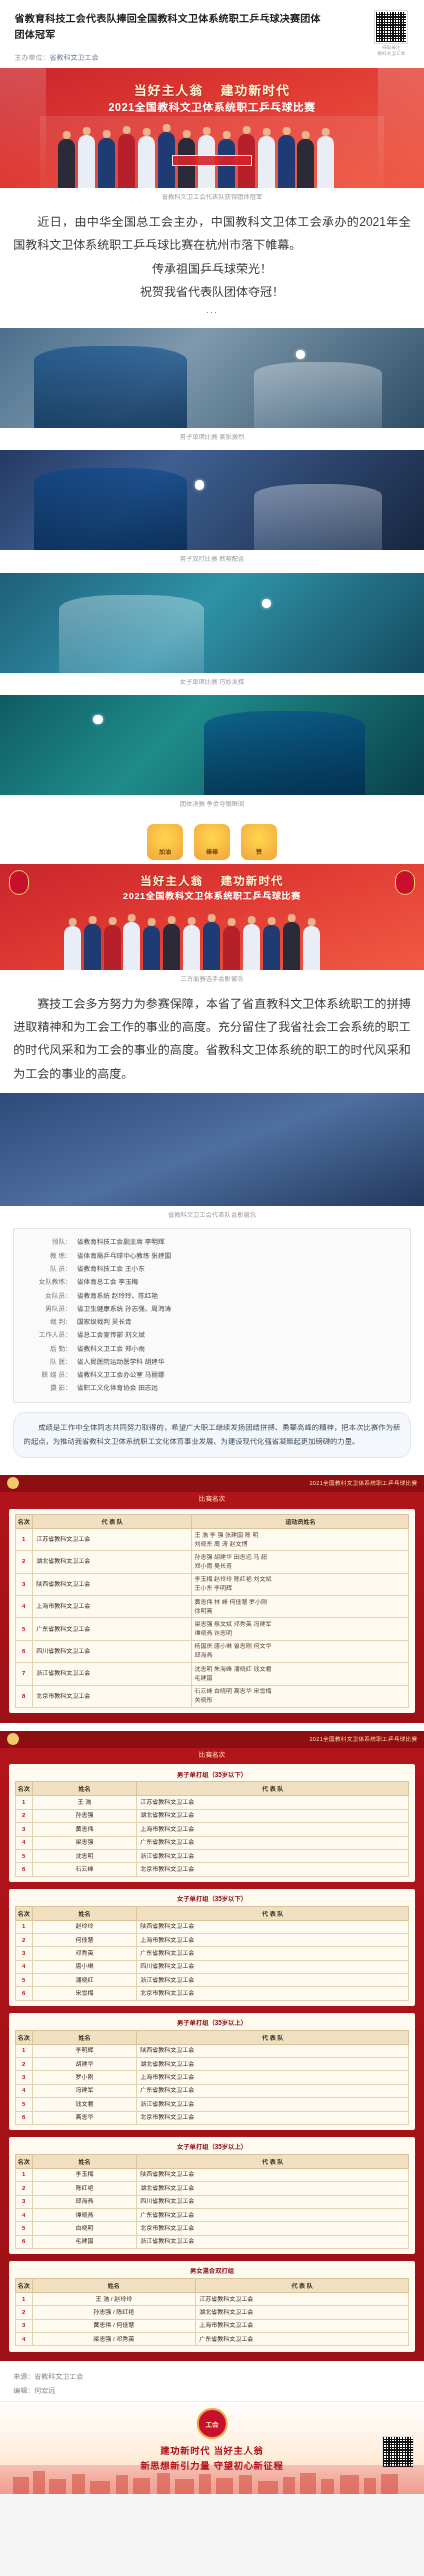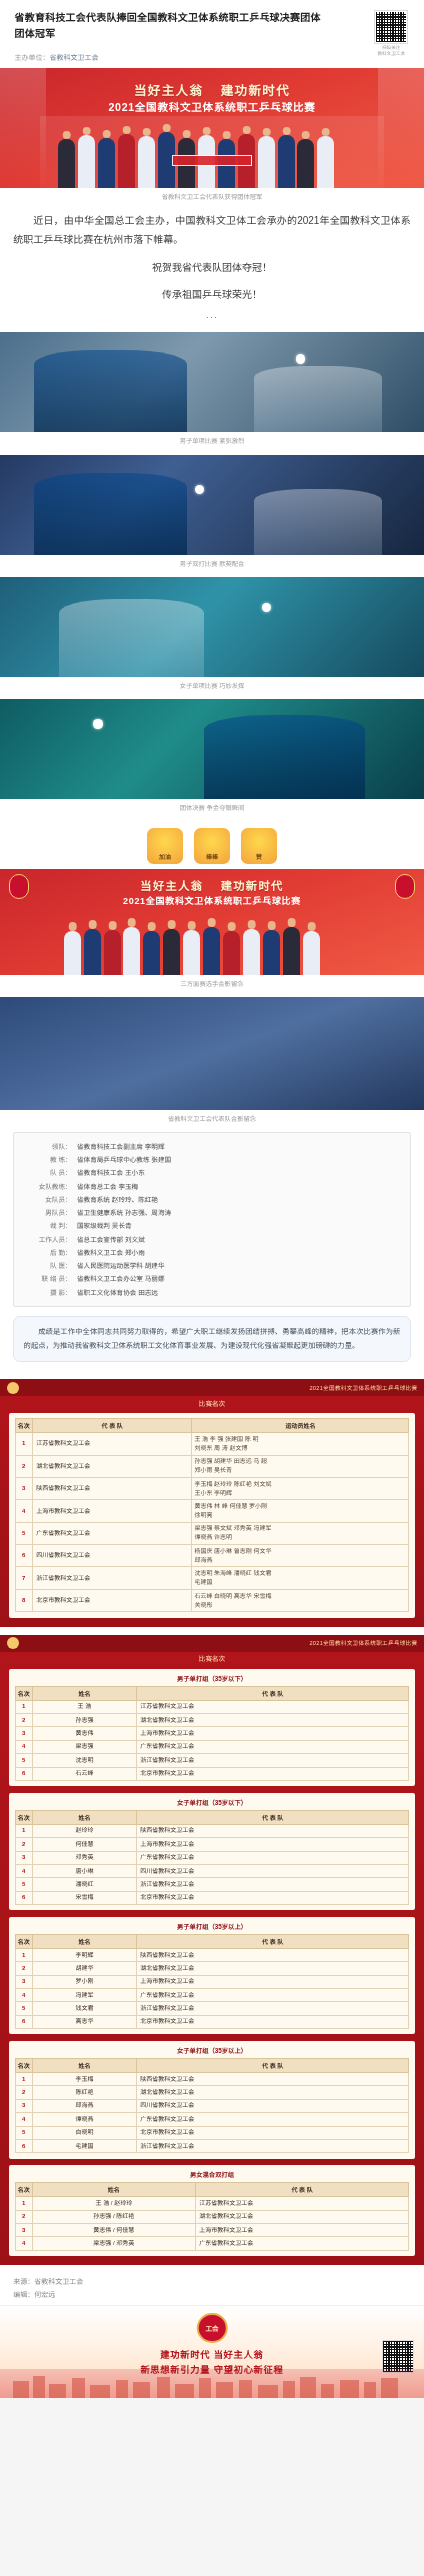--- a/index.html
+++ b/index.html
@@ -19,21 +19,20 @@
     background:#fff;
     position:relative;
   }
   .art-title {
     font-size: 10px;
     font-weight: bold;
     line-height: 1.6;
     color: #222;
     letter-spacing: 0.2px;
     max-width: 312px;
-    font-family: Liberation Mono, monospace;
   }
   .art-meta {
     margin-top: 9.3px;
     font-size: 7px;
     color: #9a9a9a;
   }
   .art-meta .src { color:#6f7f96; }
   .qr-box {
     position:absolute; right:13.3px; top:10.6px;
     width: 39px; text-align:center;
@@ -45,24 +44,24 @@
       repeating-linear-gradient(90deg,#111 0 1.3px,transparent 1.3px 2.7px);
     background-color:#fff;
     border: 1.3px solid #fff;
     outline: 0.7px solid #ddd;
   }
   .qr-cap { font-size:4.6px; color:#9a9a9a; line-height:1.4; margin-top:2px; }
 
   
   .body-wrap { padding: 0 13.3px 6.6px 13.3px; }
   p.para {
-    font-size: 10px;
+    font-size: 12px;
     line-height: 1.95;
     color: #3c3c3c;
-    margin: 8px 0;
+    margin: 0 0;
     text-align: justify;
     text-indent: 2em;
   }
   p.center { text-align:center; text-indent:0; }
   .cap {
     font-size: 6.3px; color:#9b9b9b; text-align:center;
     margin: 4px 0 9.3px 0;
   }
   .divider-dots { text-align:center; color:#c0392b; font-size:8px; letter-spacing:1.3px; margin:4px 0;}
 
@@ -157,21 +156,21 @@
   .info-card{
     border:0.7px solid #e3e3e3; background:#fafafa; border-radius:2px;
     padding:6.6px 8px; margin: 2.7px 0 9.3px 0;
   }
   .info-card table{ width:100%; border-collapse:collapse; }
   .info-card td{
     font-size:6.6px; color:#4a4a4a; padding:1.7px 2.7px; vertical-align:top; line-height:1.5;
   }
   .info-card td.k{ width:52px; color:#777; text-align:right; white-space:nowrap;}
   .note-card{
-    border:0.7px solid #dfe6ee; background:#f4f8fc; border-radius:7px;
+    border:0.7px solid #dfe6ee; background:#f4f8fc; border-radius:12px;
     padding:8px 9.3px; margin:6.6px 0 10.6px;
   }
   .note-card p{ margin:0; font-size:7.3px; line-height:1.9; color:#44505e; text-indent:2em; text-align:justify;}
 
   
   .sheet{
     background:linear-gradient(180deg,#b2151b 0%,#9d1116 100%);
     padding: 0 0 9.3px 0;
   }
   .sheet-top{
@@ -289,22 +288,22 @@
       <div class="sil" style="left:278px;height:53px"></div>
       <div class="sil k" style="left:297px;height:49px"></div>
       <div class="sil w" style="left:317px;height:52px"></div>
     </div>
     <div class="banner-strip"></div>
   </div>
   <div class="cap">省教科文卫工会代表队获得团体冠军</div>
 
   <div class="body-wrap">
     <p class="para">近日，由中华全国总工会主办，中国教科文卫体工会承办的2021年全国教科文卫体系统职工乒乓球比赛在杭州市落下帷幕。</p>
+    <p class="para center">传承祖国乒乓球荣光！</p>
     <p class="para center">祝贺我省代表队团体夺冠！</p>
-    <p class="para center">传承祖国乒乓球荣光！</p>
     <div class="divider-dots">···</div>
   </div>
 
   <div class="photo-block">
     <div class="photo-img ph1">
       <div class="figure-overlay"></div>
       <div class="figure-overlay b"></div>
       <div class="ball" style="right:28%;top:22%"></div>
     </div>
   </div>
@@ -360,20 +359,23 @@
       <div class="sil" style="left:203px;height:48px"></div>
       <div class="sil r" style="left:223px;height:44px"></div>
       <div class="sil w" style="left:243px;height:46px"></div>
       <div class="sil" style="left:263px;height:45px"></div>
       <div class="sil k" style="left:283px;height:48px"></div>
       <div class="sil w" style="left:303px;height:44px"></div>
     </div>
   </div>
   <div class="cap">三方面赛选手合影留念</div>
 
+  <div class="body-wrap">
+    <p class="para">赛技工会多方努力为参赛保障，本省了省直教科文卫体系统职工的拼搏进取精神和为工会工作的事业的高度。充分留住了我省社会工会系统的职工的时代风采和为工会的事业的高度。省教科文卫体系统的职工的时代风采和为工会的事业的高度。</p>
+  </div>
   <div class="photo-block">
     <div class="photo-img ph-team" style="height:113px">
       <div class="silhouettes" style="height:80px">
         <div class="sil w" style="left:40px;height:61px"></div>
         <div class="sil" style="left:60px;height:64px"></div>
         <div class="sil r" style="left:80px;height:62px"></div>
         <div class="sil w" style="left:100px;height:65px"></div>
         <div class="sil" style="left:120px;height:61px"></div>
         <div class="sil k" style="left:139px;height:64px"></div>
         <div class="sil w" style="left:159px;height:62px"></div>

